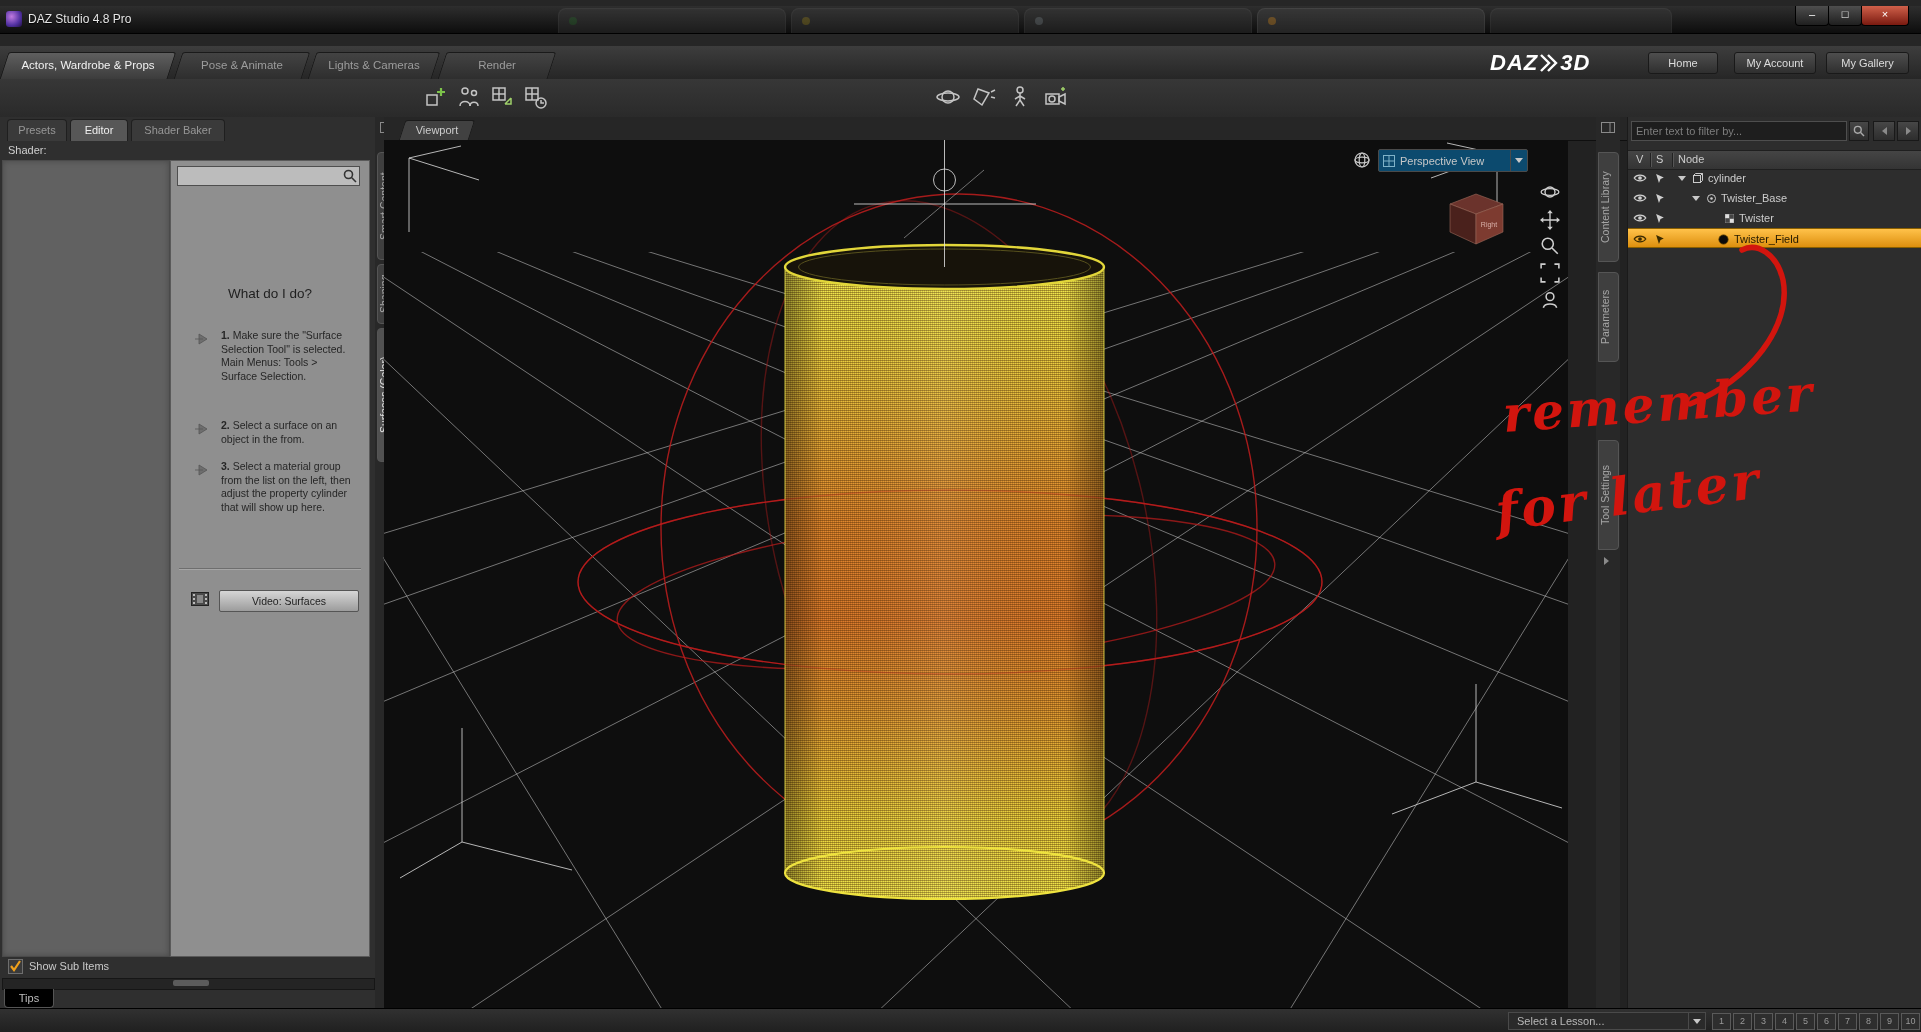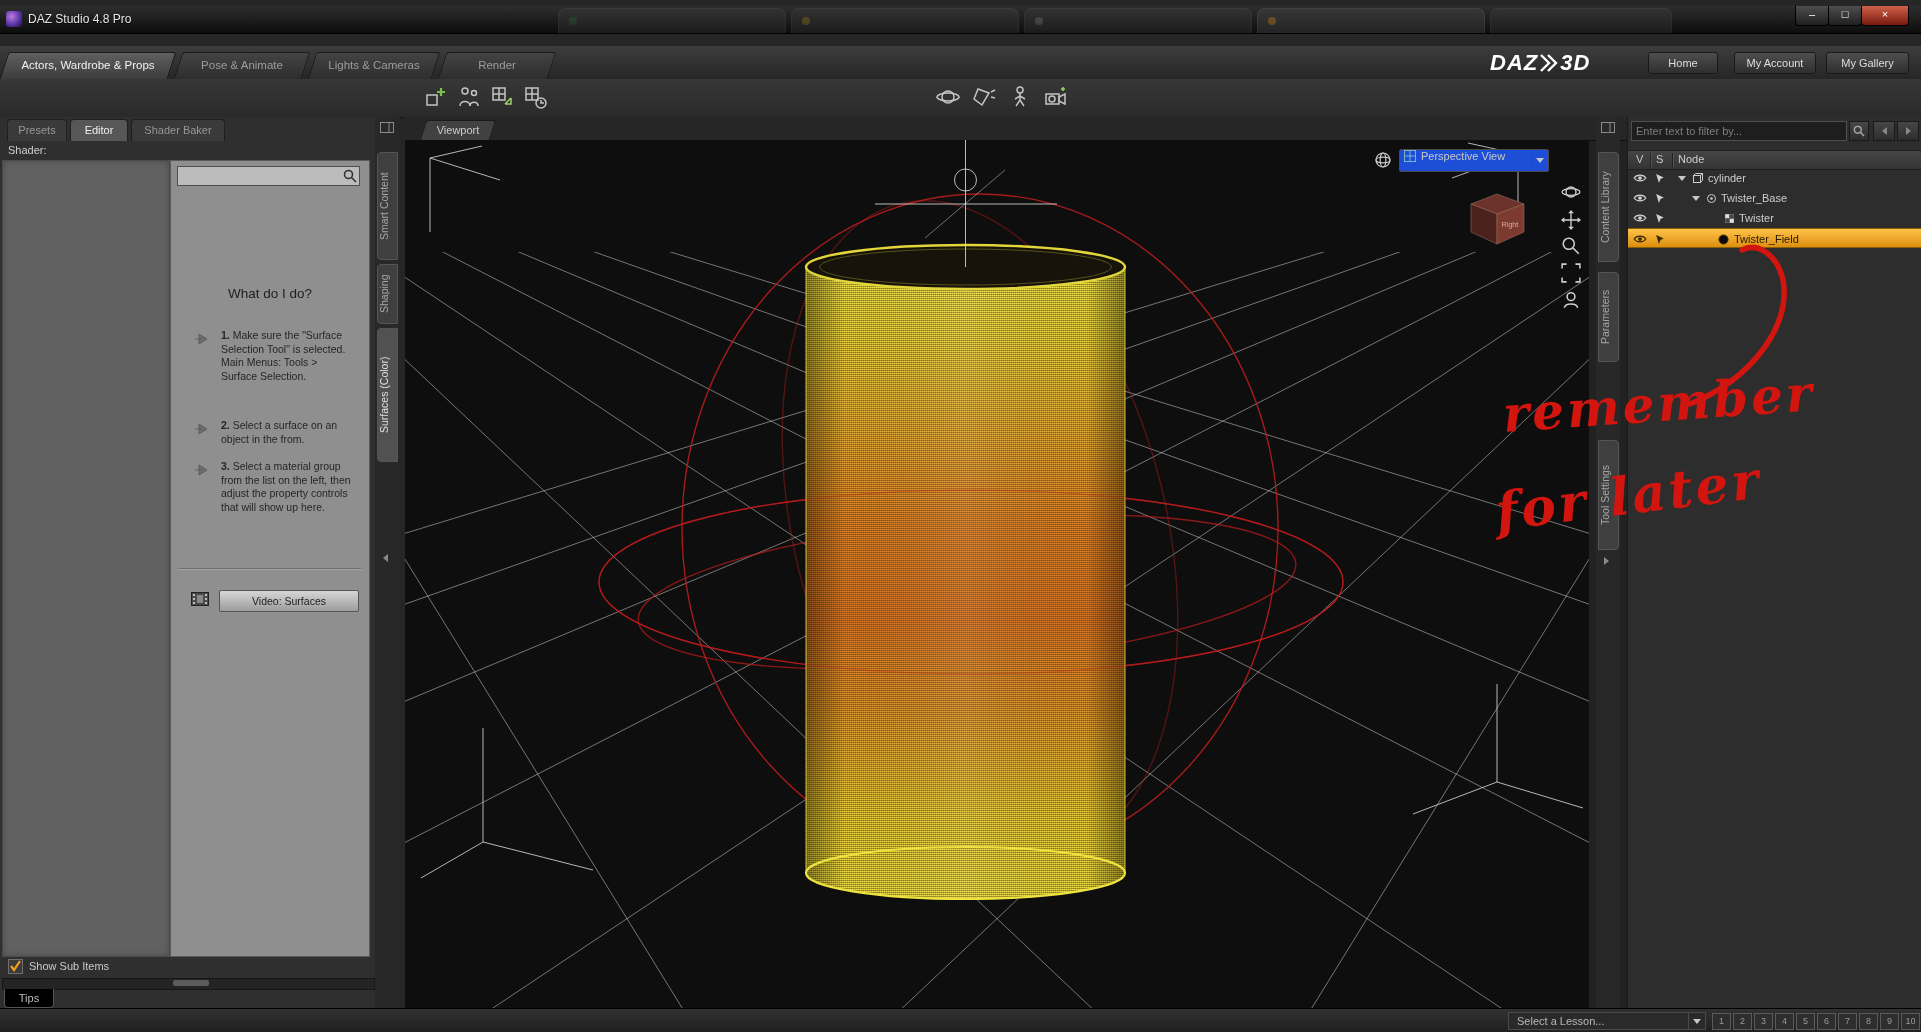--- a/index.html
+++ b/index.html
@@ -67,27 +67,27 @@
   #strip-left{left:375px;}
   #strip-right{left:1596px;}
   .vtab{position:absolute;left:2px;width:19px;background:#3f3f3f;border:1px solid #555;color:#a6a6a6;font-size:10.5px;writing-mode:vertical-rl;transform:rotate(180deg);text-align:center;cursor:pointer;border-radius:0 4px 4px 0;}
   #strip-right .vtab{border-radius:4px 0 0 4px;}
   .vtab.active{background:#515151;color:#e0e0e0;}
   .tri-left{width:0;height:0;border-top:4px solid transparent;border-bottom:4px solid transparent;border-right:5px solid #8a8a8a;}
   .tri-right{width:0;height:0;border-top:4px solid transparent;border-bottom:4px solid transparent;border-left:5px solid #8a8a8a;}
   .tri-down{width:0;height:0;border-left:4px solid transparent;border-right:4px solid transparent;border-top:5px solid #c8c8c8;}
 
   
-  #viewport{position:absolute;left:405px;top:117px;width:1281px;height:891px;background:#222;padding-left:40px;}
+  #viewport{position:absolute;left:384px;top:117px;width:1281px;height:891px;background:#222;padding-left:40px;}
   #vp-tabrow{position:absolute;left:0;top:0;width:100%;height:23px;background:#262626;border-bottom:1px solid #0f0f0f;}
   #vp-tab{position:absolute;left:18px;top:3px;width:70px;height:20px;line-height:20px;text-align:center;font-size:11px;color:#cccccc;}
   #vp-tab .bgskew{position:absolute;inset:0;transform:skewX(-18deg);background:#414141;border:1px solid #1a1a1a;border-bottom:none;border-radius:3px 3px 0 0;}
   #vp-tab .lbl{position:relative;z-index:2;}
   #vp-canvas{position:absolute;left:0;top:23px;width:1184px;height:868px;background:#0e0e0e;overflow:hidden;cursor:crosshair;}
-  #view-dd{position:absolute;left:994px;top:9px;width:148px;height:21px;background:#1d4ed8;border:1px solid #4a4a4a;border-radius:2px;display:flex;cursor:pointer;}
+  #view-dd{position:absolute;left:994px;top:9px;width:148px;height:21px;background:#0c4a6e;border:1px solid #4a4a4a;border-radius:2px;display:flex;align-items:center;cursor:pointer;}
   #view-dd .lbl{font-size:11px;color:#c8c8c8;margin-left:5px;flex:1;}
   #view-dd .caret{width:16px;height:100%;border-left:1px solid #4a4a4a;display:flex;align-items:center;justify-content:center;}
   #globe-ctl{position:absolute;left:968px;top:10px;cursor:pointer;}
   .vp-tool{position:absolute;left:1156px;cursor:pointer;}
   #view-cube{position:absolute;left:1056px;top:46px;cursor:pointer;}
 
   
   #scene-panel{position:absolute;left:1627px;top:117px;width:294px;height:891px;background:#2d2d2d;border-left:1px solid #1a1a1a;box-sizing:border-box;}
   #filter-input{position:absolute;left:3px;top:4px;width:216px;height:20px;background:#1e1e1e;border:1px solid #4e4e4e;color:#bbb;font-size:11px;padding:0 4px;box-sizing:border-box;outline:none;}
   #filter-input::placeholder{color:#7d7d7d;}
@@ -249,21 +249,21 @@
         <span>Select a surface on an object in the from.</span>
       </div>
 
       <span class="step-icon" style="top:303px">
         <svg width="16" height="12" viewBox="0 0 16 12">
             <path d="M2 6h8M6 1l8 5-8 5z" fill="#6e6e6e" stroke="#555" stroke-width=".8"></path>
           </svg>
       </span>
       <div class="step-text" style="top:299px">
         <span class="step-num">3.</span>
-        <span>Select a material group from the list on the left, then adjust the property controls that will show up here.</span>
+        <span>Select a material group from the list on the left, then adjust the property cylinder that will show up here.</span>
       </div>
 
       <div id="help-sep"></div>
       <span id="video-icon">
         <svg width="18" height="14" viewBox="0 0 18 14">
             <rect x="0.5" y="0.5" width="17" height="13" fill="#4a4a4a" stroke="#222"></rect>
             <rect x="2" y="2" width="2" height="2" fill="#bbb"></rect>
             <rect x="2" y="6" width="2" height="2" fill="#bbb"></rect>
             <rect x="2" y="10" width="2" height="2" fill="#bbb"></rect>
             <rect x="14" y="2" width="2" height="2" fill="#bbb"></rect>

